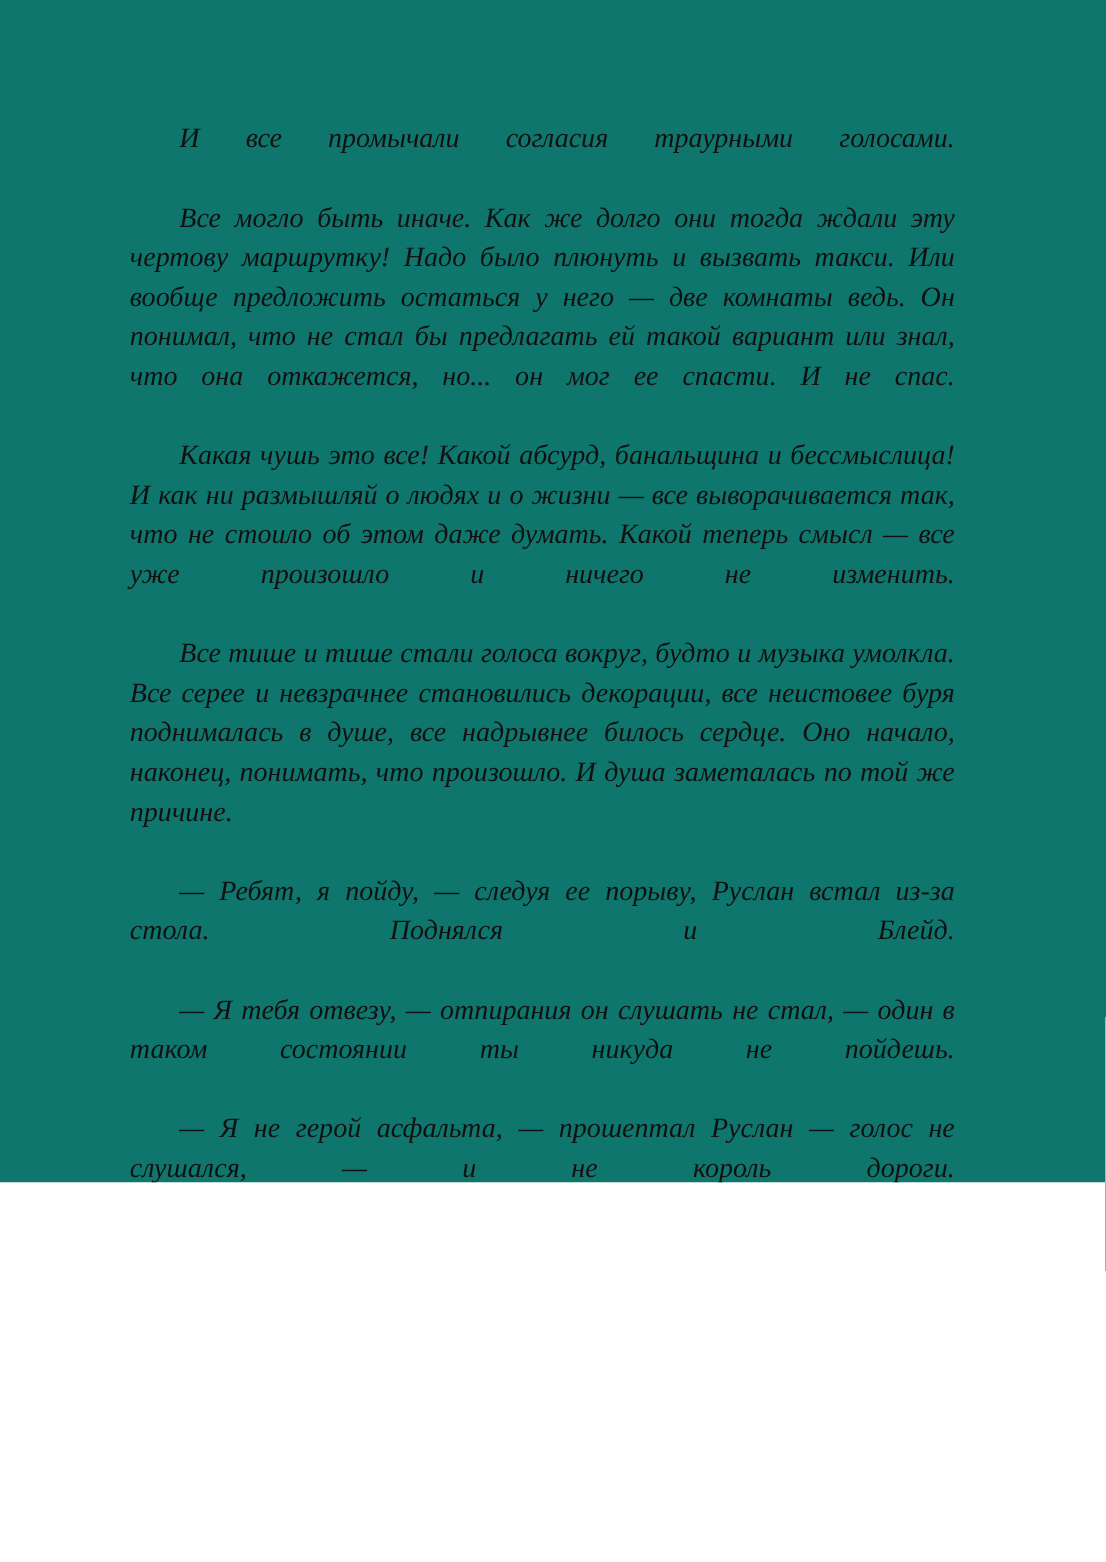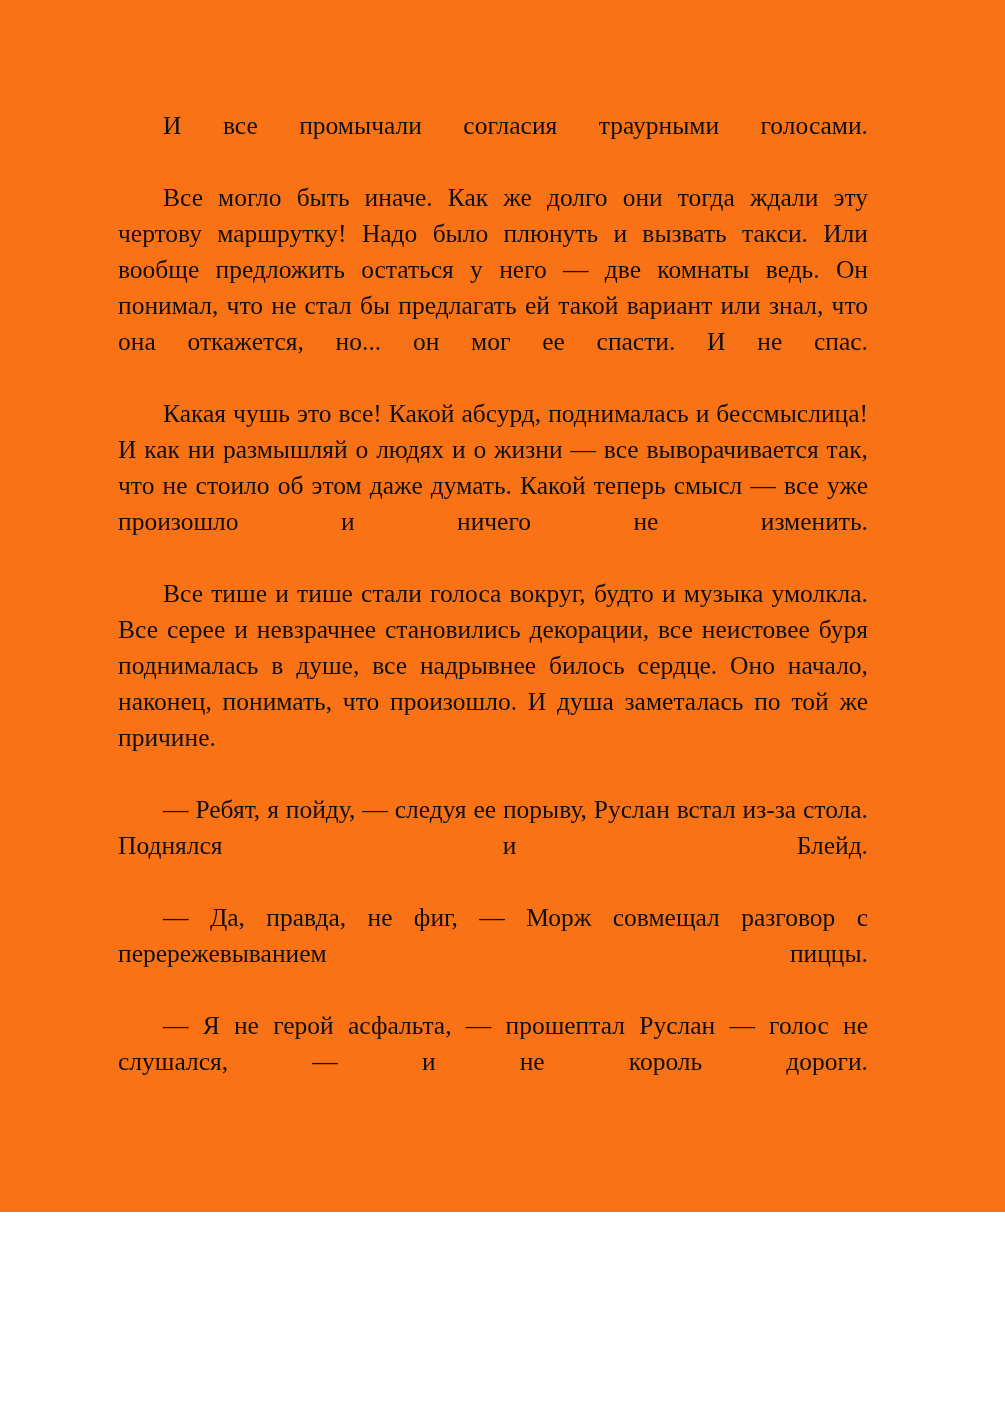--- a/index.html
+++ b/index.html
@@ -4,24 +4,25 @@
 <style>
   html, body {
     margin: 0;
     padding: 0;
     background: #ffffff;
   }
 
   #page {
     position: relative;
     width: 1005px;
-    height: 1212px;
-    background: #f97316;
+    height: 1075px;
+    background: #0f766e;
     overflow: hidden;
     font-family: "Liberation Serif", "DejaVu Serif", serif;
+    font-style: italic;
   }
 
   #text-block {
     position: absolute;
     left: 118px;
     top: 108px;
     width: 750px;
   }
 
   .para {
@@ -58,23 +59,23 @@
   }
 </style>
 </head>
 <body>
 
 <div id="page">
 
   <div id="text-block">
     <p class="para">И все промычали согласия траурными голосами.</p>
     <p class="para">Все могло быть иначе. Как же долго они тогда ждали эту чертову маршрутку! Надо было плюнуть и вызвать такси. Или вообще предложить остаться у него — две комнаты ведь. Он понимал, что не стал бы предлагать ей такой вариант или знал, что она откажется, но... он мог ее спасти. И не спас.</p>
-    <p class="para">Какая чушь это все! Какой абсурд, поднималась и бессмыслица! И как ни размышляй о людях и о жизни — все выворачивается так, что не стоило об этом даже думать. Какой теперь смысл — все уже произошло и ничего не изменить.</p>
+    <p class="para">Какая чушь это все! Какой абсурд, банальщина и бессмыслица! И как ни размышляй о людях и о жизни — все выворачивается так, что не стоило об этом даже думать. Какой теперь смысл — все уже произошло и ничего не изменить.</p>
     <p class="para">Все тише и тише стали голоса вокруг, будто и музыка умолкла. Все серее и невзрачнее становились декорации, все неистовее буря поднималась в душе, все надрывнее билось сердце. Оно начало, наконец, понимать, что произошло. И душа заметалась по той же причине.</p>
     <p class="para">— Ребят, я пойду, — следуя ее порыву, Руслан встал из-за стола. Поднялся и Блейд.</p>
-    <p class="para">— Да, правда, не фиг, — Морж совмещал разговор с перережевыванием пиццы.</p>
+    <p class="para">— Я тебя отвезу, — отпирания он слушать не стал, — один в таком состоянии ты никуда не пойдешь.</p>
     <p class="para">— Я не герой асфальта, — прошептал Руслан — голос не слушался, — и не король дороги.</p>
 
   </div>
 
   <div id="page-number">124</div>
 
 </div>
 
 </body></html>

